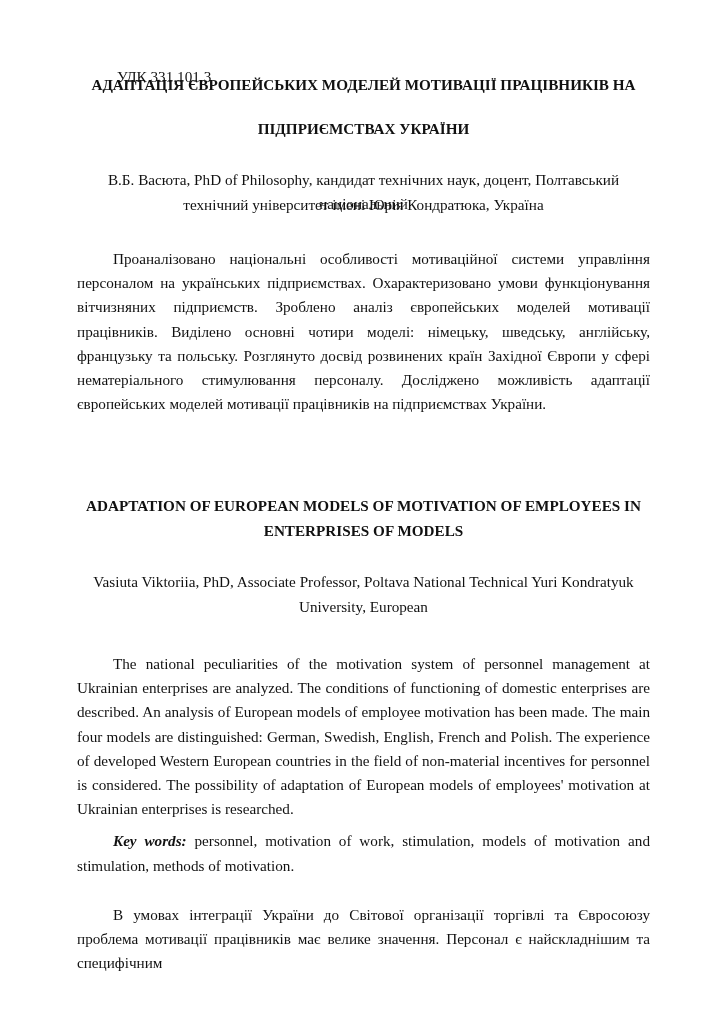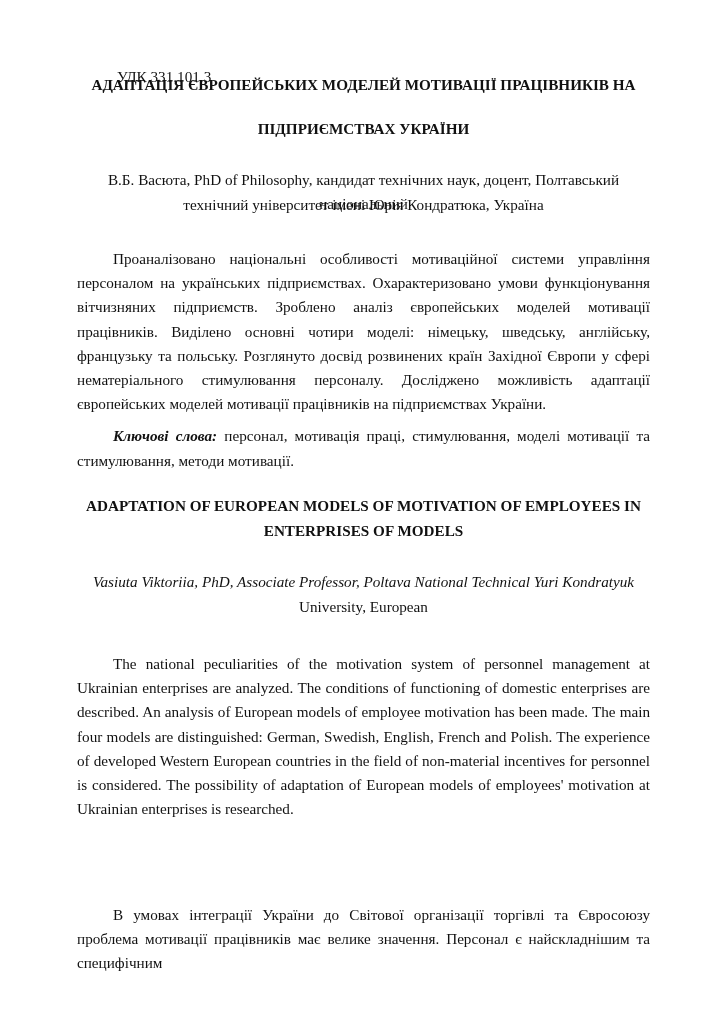--- a/index.html
+++ b/index.html
@@ -24,29 +24,29 @@
   <div class="udc">УДК 331.101.3</div>
 
   <div class="title" style="top:73px;font-family:Liberation Serif, serif;">АДАПТАЦІЯ ЄВРОПЕЙСЬКИХ МОДЕЛЕЙ МОТИВАЦІЇ ПРАЦІВНИКІВ НА</div>
   <div class="title" style="top:117px;">ПІДПРИЄМСТВАХ УКРАЇНИ</div>
 
   <div class="center" style="top:168px;">В.Б. Васюта, PhD of Philosophy, кандидат технічних наук, доцент, Полтавський національний</div>
   <div class="center" style="top:193px;text-align:center;">технічний університет імені Юрія Кондратюка, Україна</div>
 
   <div class="para" style="top:239px;">
     <p>Проаналізовано національні особливості мотиваційної системи управління персоналом на українських підприємствах. Охарактеризовано умови функціонування вітчизняних підприємств. Зроблено аналіз європейських моделей мотивації працівників. Виділено основні чотири моделі: німецьку, шведську, англійську, французьку та польську. Розглянуто досвід розвинених країн Західної Європи у сфері нематеріального стимулювання персоналу. Досліджено можливість адаптації європейських моделей мотивації працівників на підприємствах України.</p>
-    <p><span class="kw-label">Ключові слова:</span><span> персонал, мотивація праці, стимулювання, моделі мотивації та стимулювання, методи мотивації.</span></p>
   </div>
 
   <div class="title" style="top:494px;">ADAPTATION OF EUROPEAN MODELS OF MOTIVATION OF EMPLOYEES IN</div>
   <div class="title" style="top:519px;">ENTERPRISES OF MODELS</div>
 
-  <div class="center" style="top:570px;font-style:italic;">Vasiuta Viktoriia, PhD, Associate Professor, Poltava National Technical Yuri Kondratyuk</div>
+  <div class="center" style="top:570px;">Vasiuta Viktoriia, PhD, Associate Professor, Poltava National Technical Yuri Kondratyuk</div>
   <div class="center" style="top:595px;">University, European</div>
 
   <div class="para" style="top:644px;">
     <p>The national peculiarities of the motivation system of personnel management at Ukrainian enterprises are analyzed. The conditions of functioning of domestic enterprises are described. An analysis of European models of employee motivation has been made. The main four models are distinguished: German, Swedish, English, French and Polish. The experience of developed Western European countries in the field of non-material incentives for personnel is considered. The possibility of adaptation of European models of employees' motivation at Ukrainian enterprises is researched.</p>
+    <p><span class="kw-label">Key words:</span><span> personnel, motivation of work, stimulation, models of motivation and stimulation, methods of motivation.</span></p>
   </div>
 
   <div class="para justify-all" style="top:895px;">
     <p>В умовах інтеграції України до Світової організації торгівлі та Євросоюзу проблема мотивації працівників має велике значення. Персонал є найскладнішим та специфічним</p>
   </div>
 </div>
 
 </body></html>

